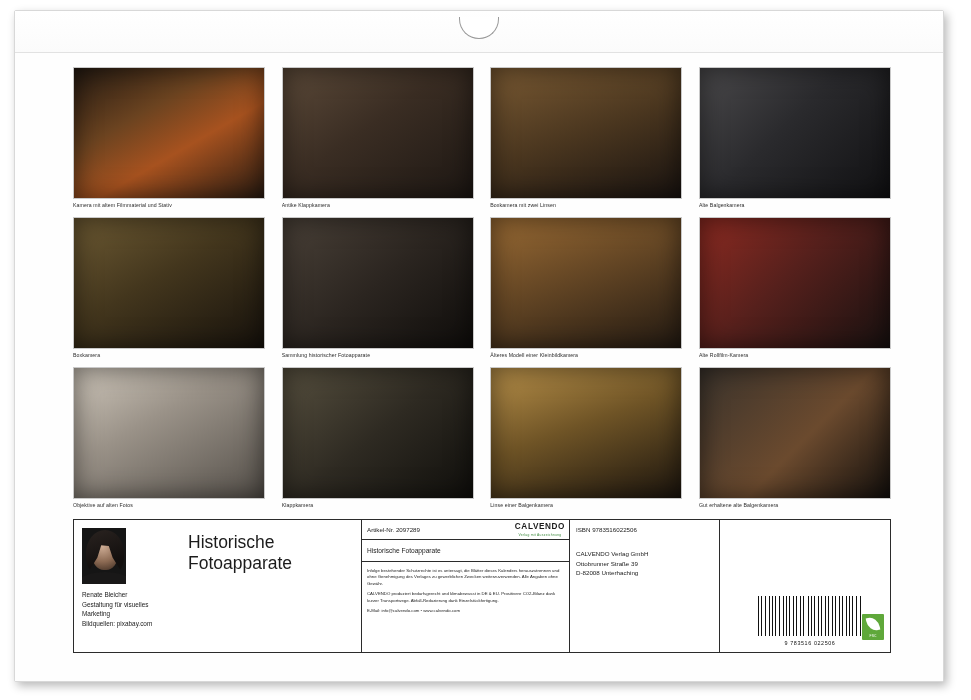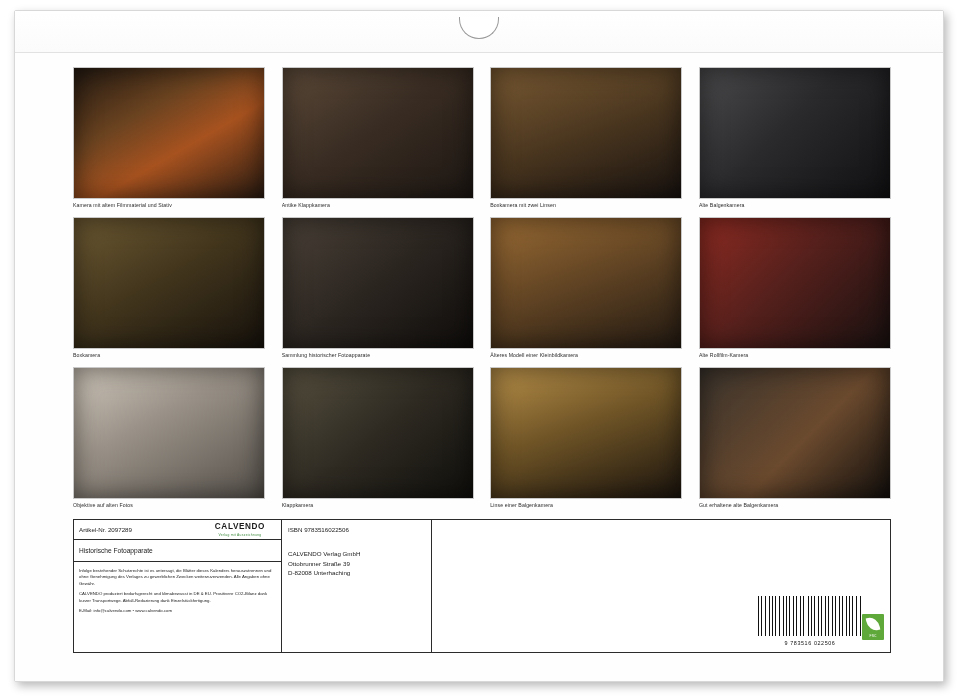--- a/index.html
+++ b/index.html
@@ -153,21 +153,21 @@
     border-bottom: 1px solid #2b2b2b;
     display: flex;
     align-items: center;
     padding-left: 5px;
     font-size: 6.2px;
     color: #1b1b1b;
     position: relative;
   }
   .brand {
     position: absolute;
-    right: 16px; top: 3px;
+    right: 4px; top: 3px;
     text-align: center;
     line-height: 1;
   }
   .brand .b1 {
     font-size: 8.2px;
     letter-spacing: 0.6px;
     color: #1b1b1b;
     font-weight: 700;
   }
   .brand .b2 {
@@ -348,20 +348,37 @@
             <div class="photo" style="background:linear-gradient(135deg,#3a332c 0%,#6b4a2e 55%,#14100d 100%);">
               <div class="vig"></div>
             </div>
             <div class="caption">Gut erhaltene alte Balgenkamera</div>
           </div>
         </div>
       </div>
 
       <div class="footer">
 
+        <div class="f-title-block">
+          <div class="portrait">
+            <div class="face"></div>
+            <div class="hair"></div>
+            <div class="shoulder"></div>
+          </div>
+          <div class="big-title">
+            <div>Historische</div>
+            <div>Fotoapparate</div>
+          </div>
+          <div class="credit">
+            <div>Renate Bleicher</div>
+            <div>Gestaltung für visuelles</div>
+            <div>Marketing</div>
+            <div>Bildquellen: pixabay.com</div>
+          </div>
+        </div>
 
         <div class="f-mid">
           <div class="f-mid-r1">
             <span>Artikel-Nr. 2097289</span>
             <span class="brand">
               <span class="b1">CALVENDO</span><br>
               <span class="b2">Verlag mit Auszeichnung</span>
             </span>
           </div>
           <div class="f-mid-r2">

